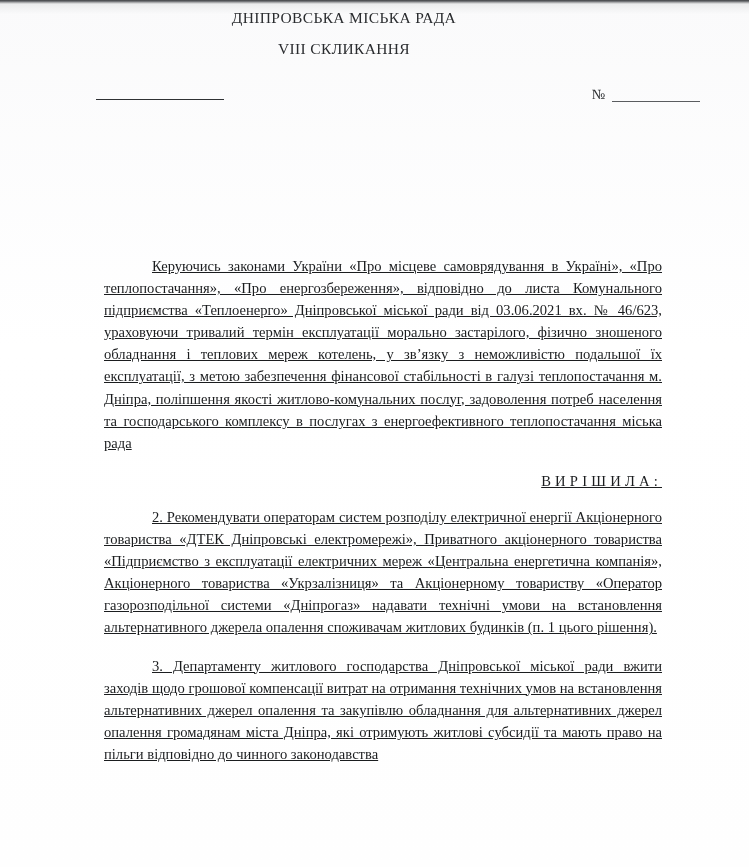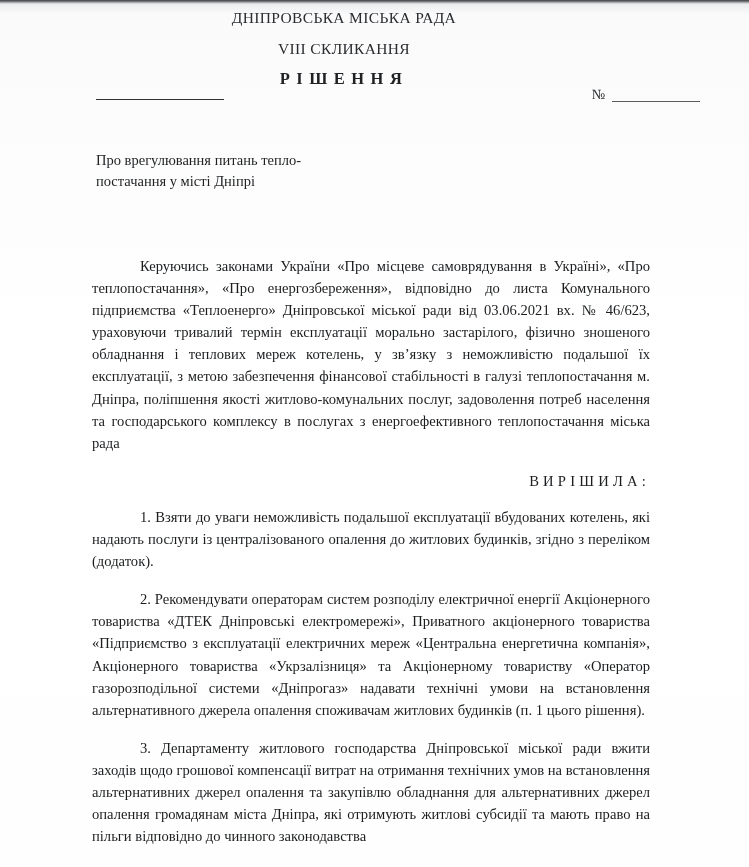--- a/index.html
+++ b/index.html
@@ -105,25 +105,26 @@
     text-align: justify;
     text-align-last: left;
     color: #1e2022;
   }
   .subject .l2 { display: block; }
 
   
   .body-text {
     position: absolute;
     top: 255px;
-    left: 92px;
+    left: 104px;
     width: 558px;
     font-size: 14.6px;
     line-height: 22.1px;
     color: #1b1d1f;
+    text-decoration: underline;
   }
   .para {
     text-align: justify;
     text-indent: 48px;
     margin: 0 0 16px 0;
     hyphens: none;
   }
   .decision-word {
     margin: 7px 0 14px 0;
     text-align: right;
@@ -137,41 +138,35 @@
 <body>
 
 <div class="page">
 
   <div class="scan-top-band"></div>
   <div class="scan-top-fade"></div>
 
   <div class="header">
     <div class="line1">ДНІПРОВСЬКА МІСЬКА РАДА</div>
     <div class="line2">VIII СКЛИКАННЯ</div>
-    <div class="reshennya">РІШЕННЯ</div>
   </div>
 
   <div class="rule-row">
     <div class="rule-left"></div>
     <span class="num-label">№</span>
     <div class="rule-right"></div>
   </div>
 
-  <div class="subject">
-    <span class="l1">Про врегулювання питань тепло-</span>
-    <span class="l2">постачання у місті Дніпрі</span>
-  </div>
 
   <div class="body-text">
 
     <p class="para">Керуючись законами України «Про місцеве самоврядування в Україні», «Про теплопостачання», «Про енергозбереження», відповідно до листа Комунального підприємства «Теплоенерго» Дніпровської міської ради від 03.06.2021 вх. № 46/623, ураховуючи тривалий термін експлуатації морально застарілого, фізично зношеного обладнання і теплових мереж котелень, у зв’язку з неможливістю подальшої їх експлуатації, з метою забезпечення фінансової стабільності в галузі теплопостачання м. Дніпра, поліпшення якості житлово-комунальних послуг, задоволення потреб населення та господарського комплексу в послугах з енергоефективного теплопостачання міська рада</p>
 
     <p class="decision-word">ВИРІШИЛА:</p>
 
-    <p class="para">1. Взяти до уваги неможливість подальшої експлуатації вбудованих котелень, які надають послуги із централізованого опалення до житлових будинків, згідно з переліком (додаток).</p>
 
     <p class="para">2. Рекомендувати операторам систем розподілу електричної енергії Акціонерного товариства «ДТЕК Дніпровські електромережі», Приватного акціонерного товариства «Підприємство з експлуатації електричних мереж «Центральна енергетична компанія», Акціонерного товариства «Укрзалізниця» та Акціонерному товариству «Оператор газорозподільної системи «Дніпрогаз» надавати технічні умови на встановлення альтернативного джерела опалення споживачам житлових будинків (п. 1 цього рішення).</p>
 
     <p class="para">3. Департаменту житлового господарства Дніпровської міської ради вжити заходів щодо грошової компенсації витрат на отримання технічних умов на встановлення альтернативних джерел опалення та закупівлю обладнання для альтернативних джерел опалення громадянам міста Дніпра, які отримують житлові субсидії та мають право на пільги відповідно до чинного законодавства</p>
 
   </div>
 
 </div>
 
 </body></html>

